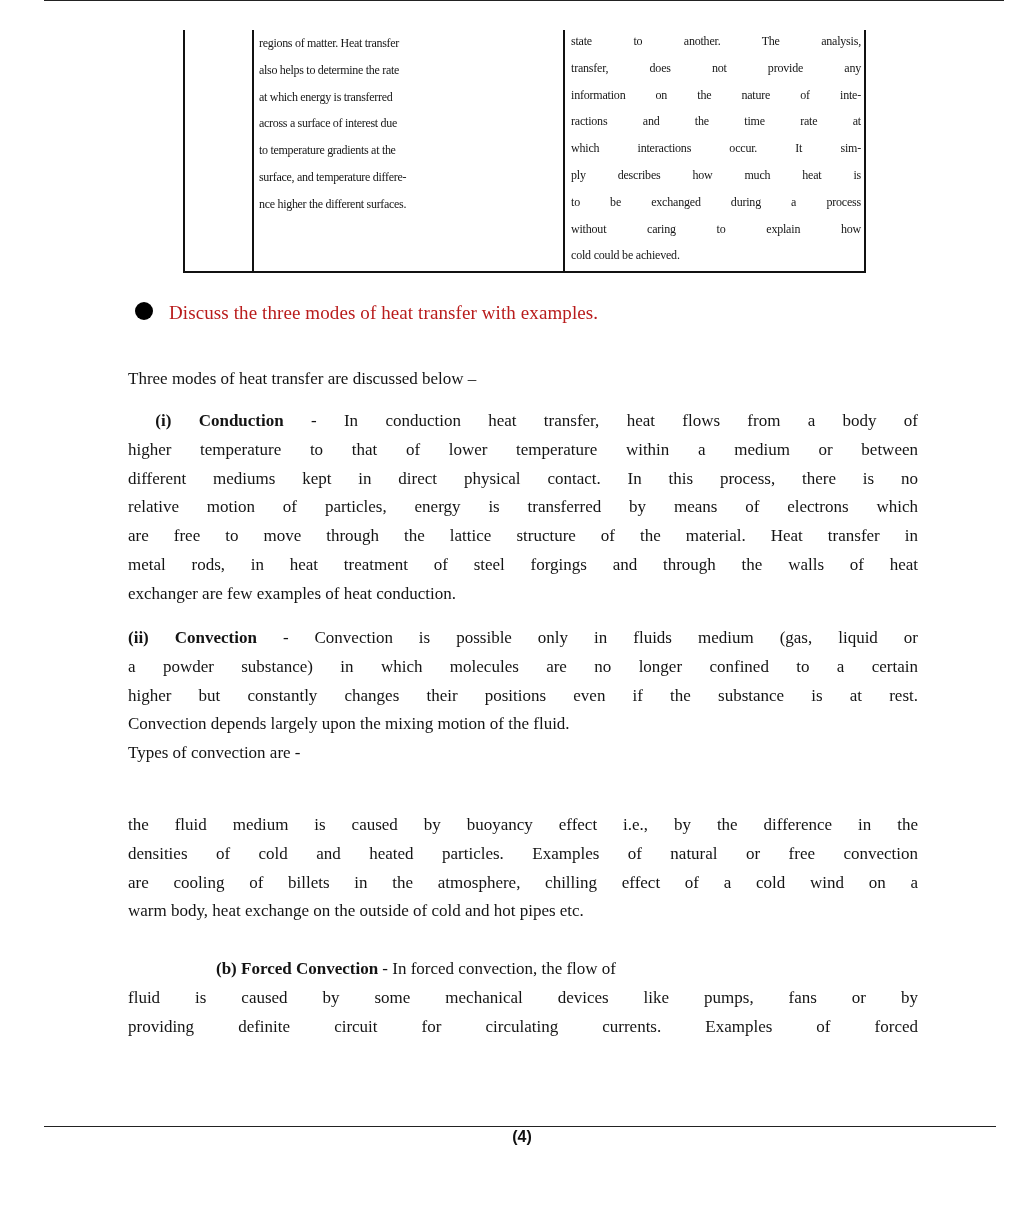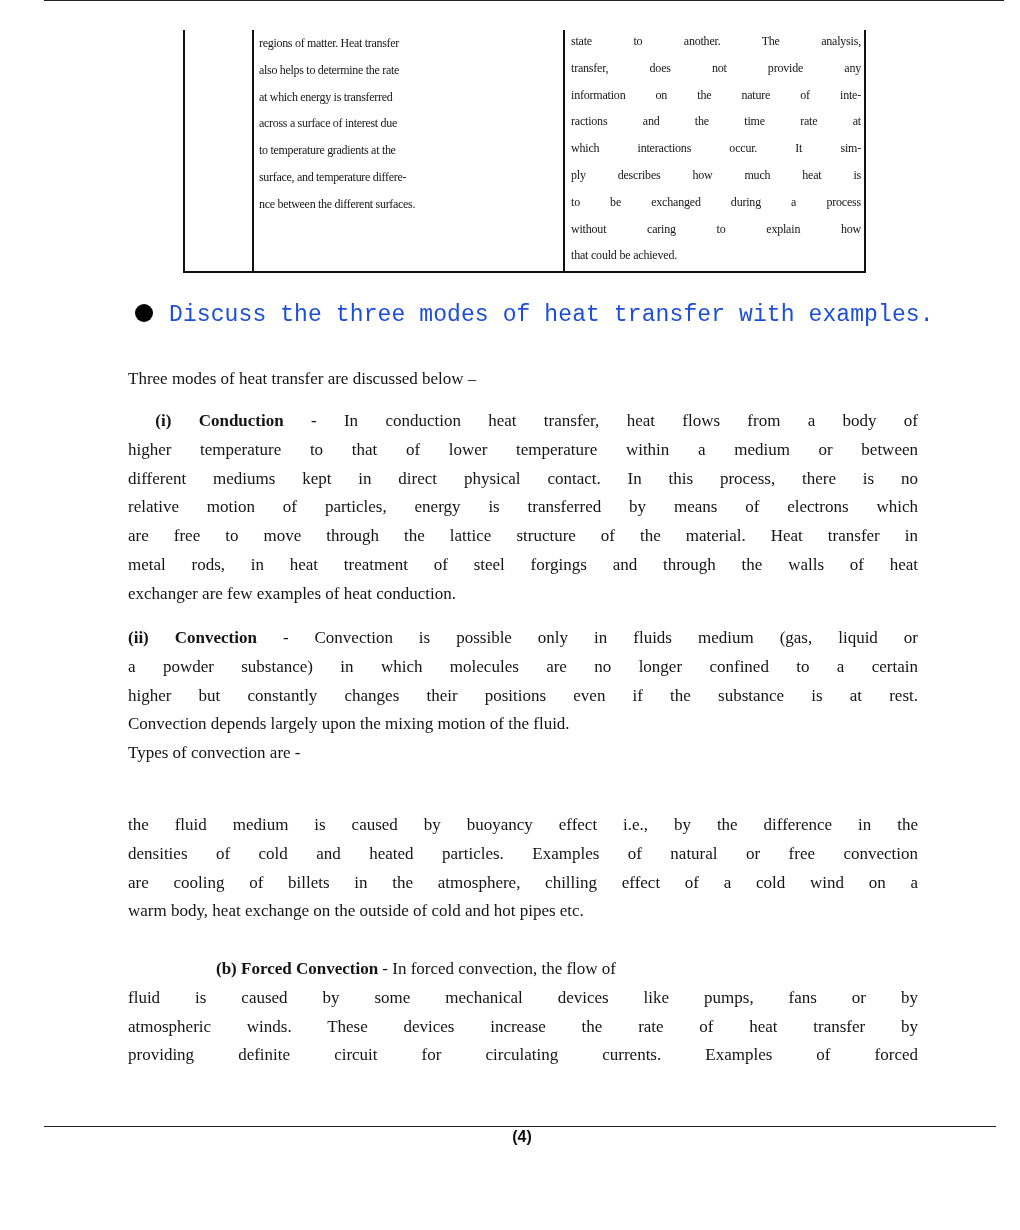--- a/index.html
+++ b/index.html
@@ -7,21 +7,21 @@
          font-family: "Liberation Serif", "DejaVu Serif", serif; color: #111; }
   .top-rule { position: absolute; left: 44px; top: 0px; width: 960px; height: 1px; background: #222; }
   .table-frag { position: absolute; left: 183px; top: 30px; width: 683px; height: 243px; }
   .col-border { position: absolute; background: #111; }
   .cell { position: absolute; font-size: 12px; line-height: 26.8px; color: #161616; }
   .cell-a { left: 76px; top: 0px; width: 305px; letter-spacing: -0.3px; }
   .cell-b { left: 388px; top: -2px; width: 290px; text-align: justify; letter-spacing: -0.2px; }
   .cell .line { display: block; white-space: nowrap; }
   .cell-b .line { text-align-last: justify; }
   .cell-b .line.last { text-align-last: left; }
-  .question { position: absolute; left: 135px; top: 302px; font-size: 23px; color: #1d4ed8; letter-spacing: 0.1px; font-family: Liberation Mono, monospace; }
+  .question { position: absolute; left: 135px; top: 302px; font-size: 19px; color: #b91c1c; letter-spacing: 0.1px; }
   .bullet { display: inline-block; width: 18px; height: 18px; border-radius: 50%; background: #000; margin-right: 16px; vertical-align: -1px; }
   .para { position: absolute; left: 128px; width: 790px; font-size: 17px; line-height: 28.8px; color: #141414; }
   .para .line { display: block; white-space: nowrap; text-align: justify; text-align-last: justify; }
   .para .line.last { text-align-last: left; }
   .para .indent1 { padding-left: 102px; }
   .para .indent2 { padding-left: 88px; }
   b { font-weight: bold; margin-top: 48px; }
   .bottom-rule { position: absolute; left: 44px; top: 1126px; width: 952px; height: 1px; background: #222; }
   .page-num { position: absolute; left: 0; width: 1044px; top: 1128px; text-align: center;
               font-family: "Liberation Sans", "DejaVu Sans", sans-serif; font-size: 16px; font-weight: bold; color: #111; }
@@ -38,33 +38,33 @@
   <div class="col-border" style="left:681px;top:0;width:2px;height:243px;"></div>
   <div class="col-border" style="left:0;top:241px;width:683px;height:2px;"></div>
 
   <div class="cell cell-a">
     <span class="line">regions of matter. Heat transfer</span>
     <span class="line">also helps to determine the rate</span>
     <span class="line">at which energy is transferred</span>
     <span class="line">across a surface of interest due</span>
     <span class="line">to temperature gradients at the</span>
     <span class="line">surface, and temperature differe-</span>
-    <span class="line">nce between the different surfaces.</span>
+    <span class="line">nce higher the different surfaces.</span>
   </div>
 
   <div class="cell cell-b">
     <span class="line">state to another. The analysis,</span>
     <span class="line">transfer, does not provide any</span>
     <span class="line">information on the nature of inte-</span>
     <span class="line">ractions and the time rate at</span>
     <span class="line">which interactions occur. It sim-</span>
     <span class="line">ply describes how much heat is</span>
     <span class="line">to be exchanged during a process</span>
     <span class="line">without caring to explain how</span>
-    <span class="line last">that could be achieved.</span>
+    <span class="line last">cold could be achieved.</span>
   </div>
 </div>
 
 <div class="question">
   <span class="bullet"></span><span>Discuss the three modes of heat transfer with examples.</span>
 </div>
 
 <div class="para" style="top:365px;">
   <span class="line last">Three modes of heat transfer are discussed below –</span>
 </div>
@@ -90,18 +90,17 @@
 <div class="para" style="top:811px;">
   <span class="line">the fluid medium is caused by buoyancy effect i.e., by the difference in the</span>
   <span class="line">densities of cold and heated particles. Examples of natural or free convection</span>
   <span class="line">are cooling of billets in the atmosphere, chilling effect of a cold wind on a</span>
   <span class="line last">warm body, heat exchange on the outside of cold and hot pipes etc.</span>
 </div>
 
 <div class="para" style="top:955px;">
   <span class="line last indent2"><b>(b) Forced Convection</b><span> - In forced convection, the flow of</span></span>
   <span class="line">fluid is caused by some mechanical devices like pumps, fans or by</span>
-  <span class="line">atmospheric winds. These devices increase the rate of heat transfer by</span>
   <span class="line">providing definite circuit for circulating currents. Examples of forced</span>
 </div>
 
 <div class="bottom-rule"></div>
 <div class="page-num">(4)</div>
 
 </body></html>

